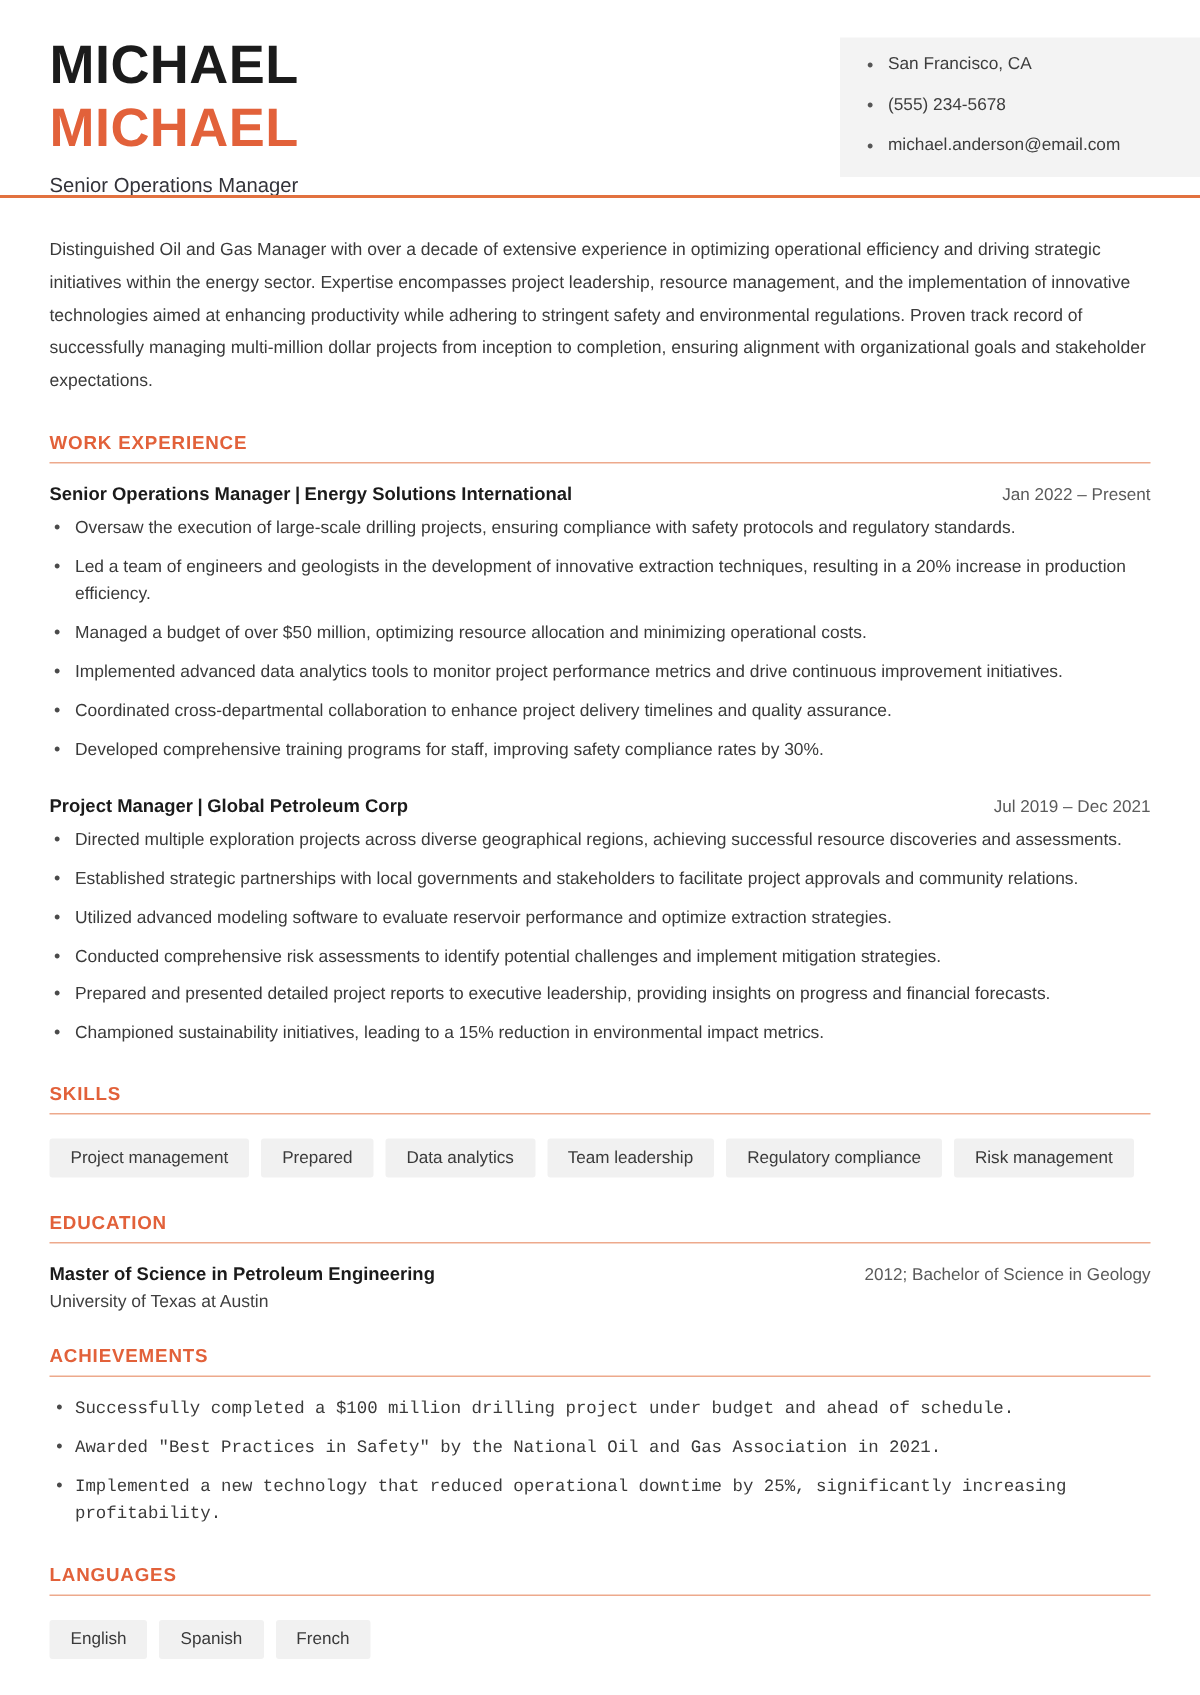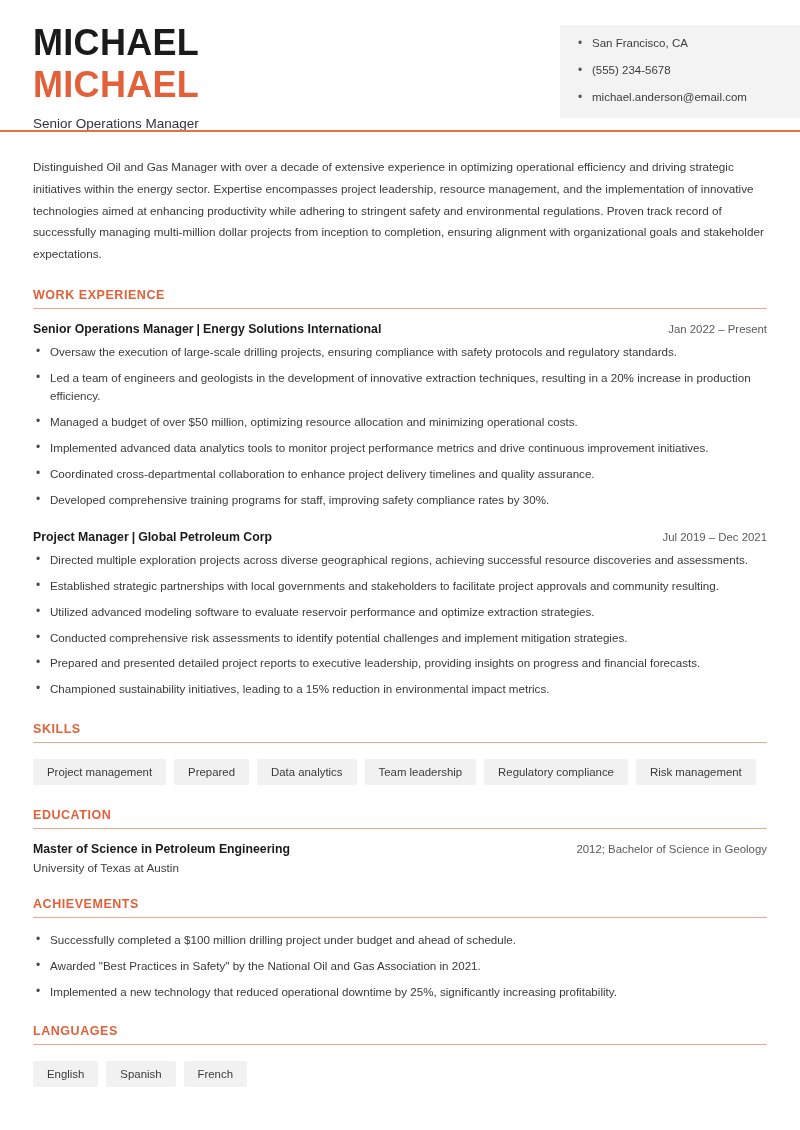--- a/index.html
+++ b/index.html
@@ -171,21 +171,21 @@
   }
   .chip {
     background: #f1f1f1;
     color: #3a3a3a;
     font-size: 11.4px;
     padding: 7px 14px;
     border-radius: 2px;
     white-space: nowrap;
   }
 
-  .ach-list li { margin-bottom: 10px; }
+  .ach-list li { margin-bottom: 10px; font-family: Liberation Mono, monospace; }
 </style>
 </head>
 <body>
 
 <div class="page">
 
   <div class="header">
 
     <div class="contact-panel">
       <div class="contact-item">San Francisco, CA</div>
@@ -231,21 +231,21 @@
 
       <div class="entry">
         <div class="entry-head">
           <div class="entry-title">
             <span>Project Manager</span><span class="entry-sep">|</span><span>Global Petroleum Corp</span>
           </div>
           <div class="entry-date">Jul 2019 – Dec 2021</div>
         </div>
         <ul class="bullets">
           <li>Directed multiple exploration projects across diverse geographical regions, achieving successful resource discoveries and assessments.</li>
-          <li>Established strategic partnerships with local governments and stakeholders to facilitate project approvals and community resulting.</li>
+          <li>Established strategic partnerships with local governments and stakeholders to facilitate project approvals and community relations.</li>
           <li>Utilized advanced modeling software to evaluate reservoir performance and optimize extraction strategies.</li>
           <li>Conducted comprehensive risk assessments to identify potential challenges and implement mitigation strategies.</li>
           <li>Prepared and presented detailed project reports to executive leadership, providing insights on progress and financial forecasts.</li>
           <li>Championed sustainability initiatives, leading to a 15% reduction in environmental impact metrics.</li>
         </ul>
       </div>
     </div>
 
     <div class="section">
       <div class="section-title">SKILLS</div>

